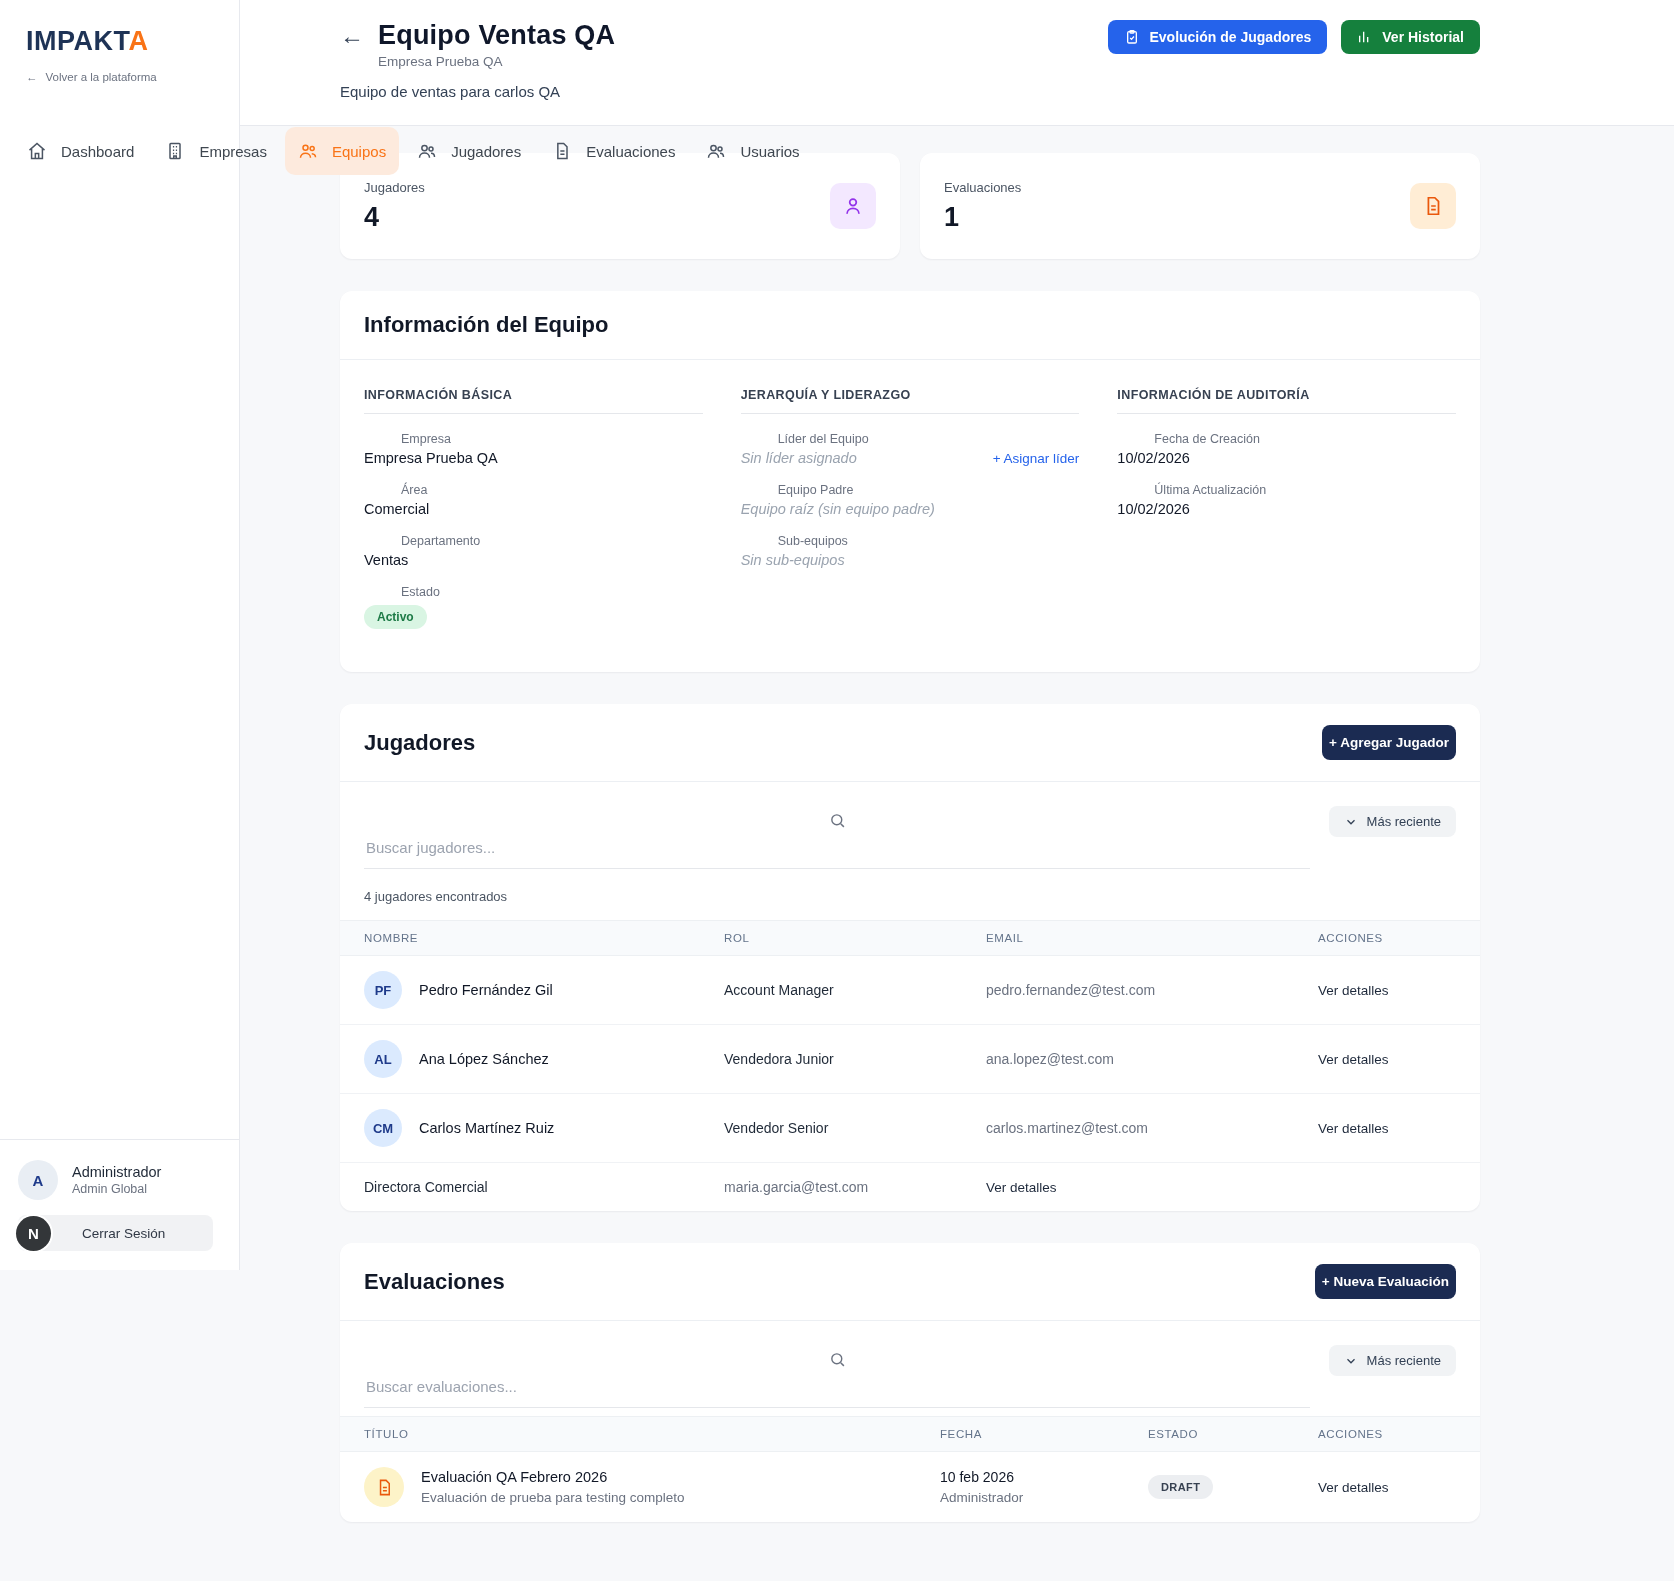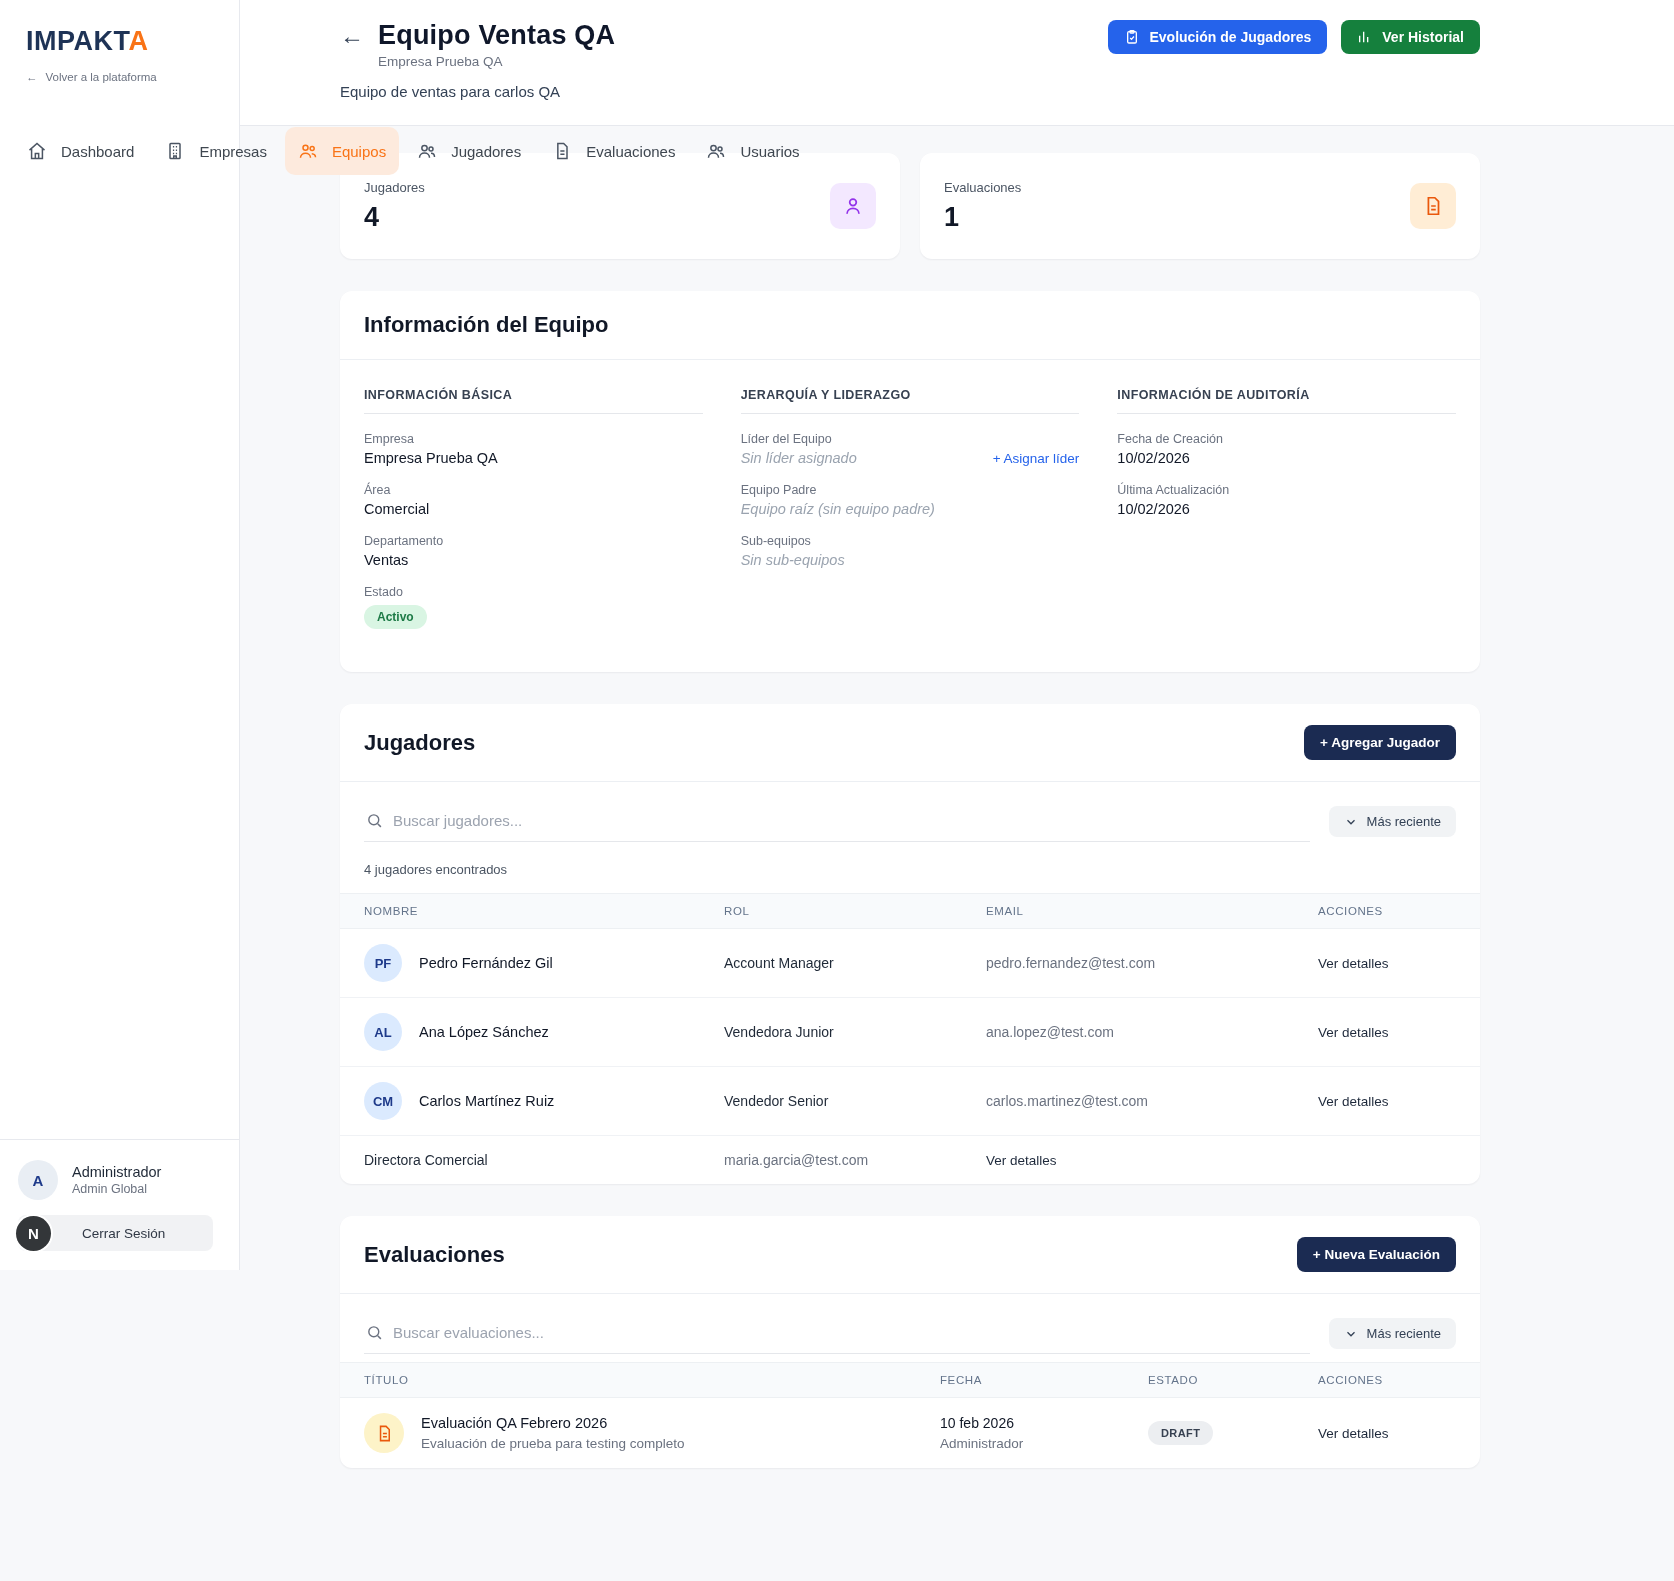--- a/index.html
+++ b/index.html
@@ -71,38 +71,38 @@
   .stat-value { font-size:27px; font-weight:700; color:#111827; margin-top:7px; }
   .stat-icon { width:46px; height:46px; border-radius:10px; display:flex; align-items:center; justify-content:center; }
   .tone-purple { background:#f3e8ff; } .tone-purple svg { stroke:#9333ea; }
   .tone-orange { background:#ffedd5; } .tone-orange svg { stroke:#ea580c; }
 
   
   .card { background:#fff; border-radius:12px; box-shadow:0 1px 2px rgba(16,24,40,.06); margin-top:32px; overflow:hidden; }
   .card-head { padding:21px 24px; display:flex; justify-content:space-between; align-items:center; border-bottom:1px solid #eceff3; }
   .card-title { font-size:22px; font-weight:700; color:#111827; }
   .btn-navy { background:#1b2b52; color:#fff; border:none; border-radius:8px; font-size:13.5px; font-weight:600;
-    padding:10px 16px; cursor:pointer; font-family:"Liberation Sans", sans-serif; }
+    padding:10px 7px; cursor:pointer; font-family:"Liberation Sans", sans-serif; }
 
   
   .info-grid { display:grid; grid-template-columns:1fr 1fr 1fr; gap:38px; padding:28px 24px 26px; }
   .info-col h4 { font-size:12.5px; font-weight:700; color:#374151; letter-spacing:.4px;
     border-bottom:1px solid #e5e7eb; padding-bottom:11px; margin-bottom:18px; }
   .field { margin-bottom:17px; }
-  .field-label { font-size:12.5px; color:#6b7280; margin-bottom:4px; }
+  .field-label { font-size:12.5px; color:#6b7280; margin-bottom:4px;margin-left:37px; }
   .field-value { font-size:14.5px; color:#111827; }
   .muted { color:#9aa3af; font-style:italic; }
   .leader-row { display:flex; justify-content:space-between; align-items:center; }
   .assign-link { font-size:13.5px; color:#2563eb; cursor:pointer; white-space:nowrap; }
   .badge-activo { display:inline-block; background:#d9f5e3; color:#1d7a46; font-size:12px; font-weight:600;
     padding:5px 13px; border-radius:999px; margin-top:2px; }
 
   
   .toolbar { padding:24px 24px 8px; display:flex; justify-content:space-between; align-items:flex-start; }
-  .search { width:946px; border-bottom:1px solid #e5e7eb; display:flex; align-items:center; gap:10px; padding:6px 2px 12px; }
+  .search { width:946px; border-bottom:1px solid #e5e7eb; display:flex; align-items:center; gap:10px; padding:6px 2px 12px;flex-direction:column; }
   .search svg { stroke:#6b7280; }
   .search input { border:none; outline:none; font-size:15px; color:#374151; width:100%;
     font-family:"Liberation Sans", sans-serif; background:transparent; }
   .search input::placeholder { color:#9ca3af; }
   .sort-pill { background:#f1f3f5; border-radius:8px; padding:8px 15px; font-size:13px; color:#334155;
     display:flex; align-items:center; gap:9px; cursor:pointer; }
   .sort-pill svg { stroke:#334155; }
   .count { padding:12px 24px 16px; font-size:13px; color:#4b5563; }
 
   .t-head { display:grid; background:#f8fafc; border-top:1px solid #edf0f3; border-bottom:1px solid #edf0f3;

